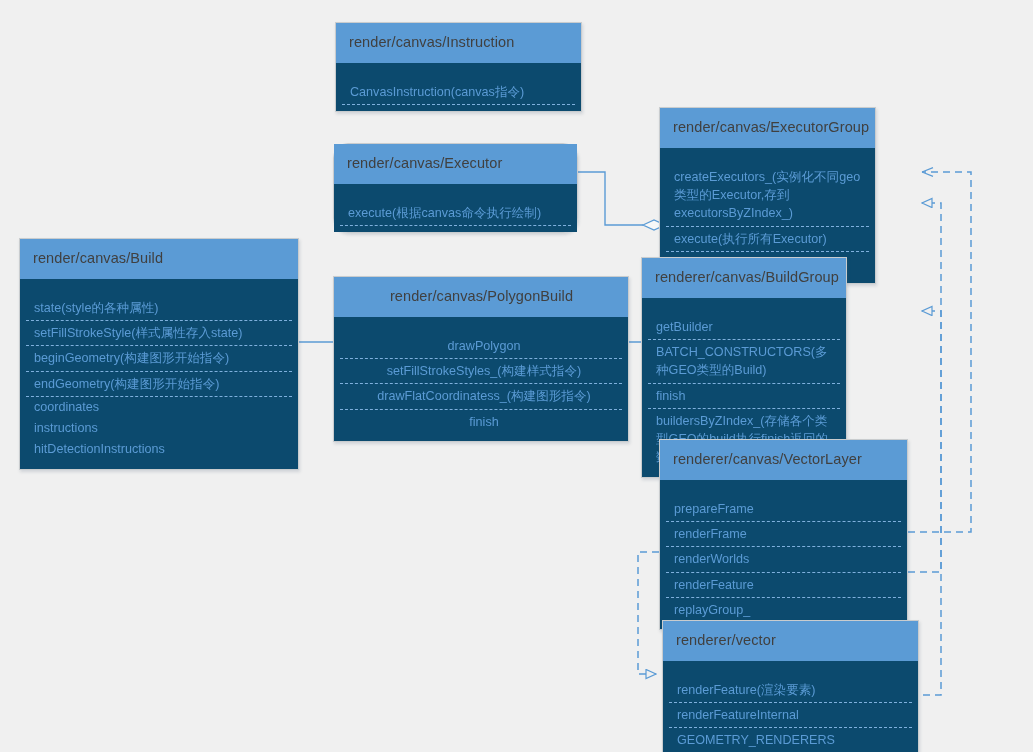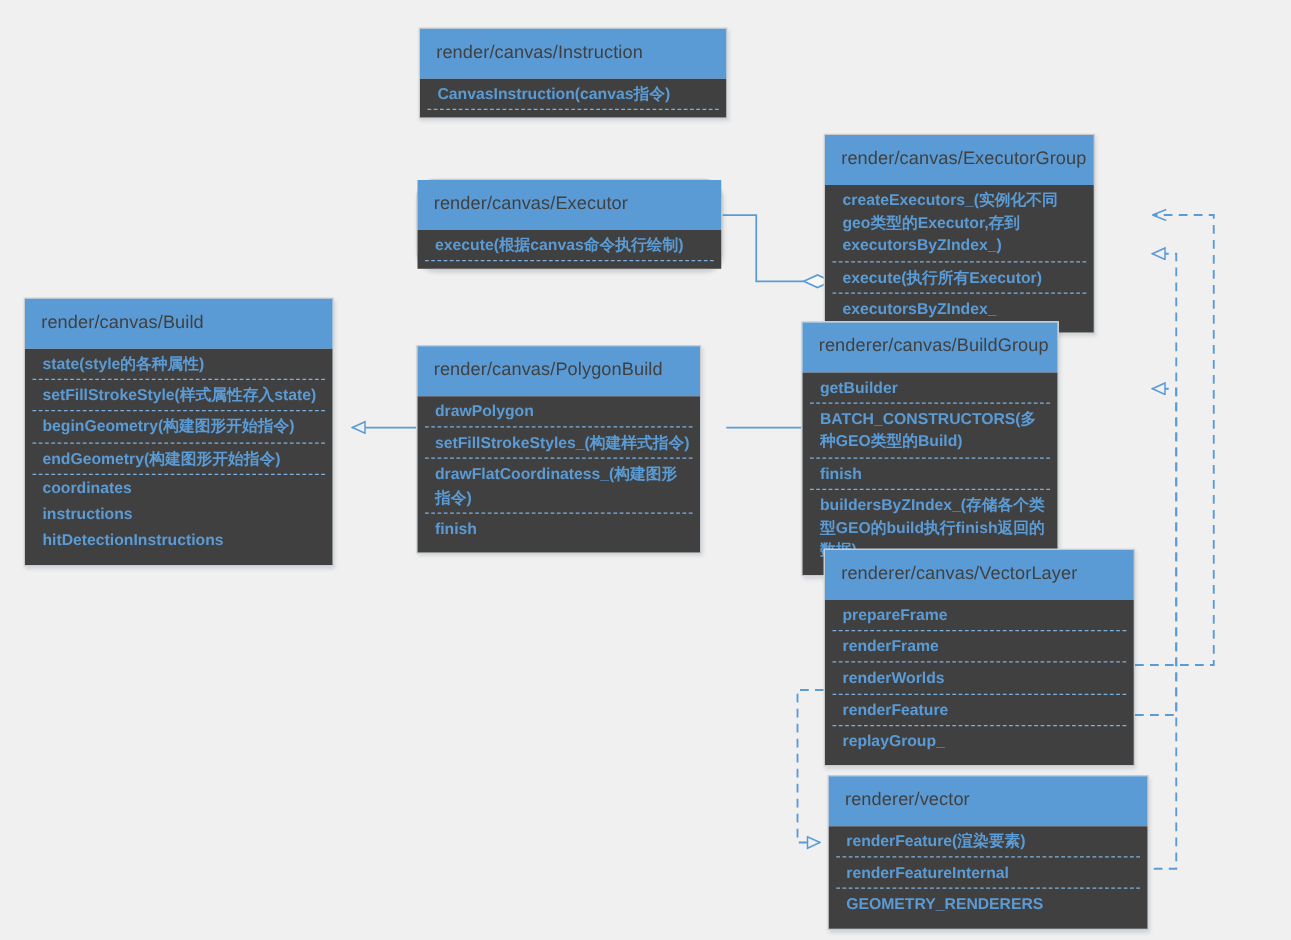--- a/index.html
+++ b/index.html
@@ -34,23 +34,22 @@
   .umlbox .hdr {
     background: #5b9bd5;
     color: #404040;
     font-size: 14.5px;
     line-height: 1.1;
     padding: 12px 12px 12px 13px;
     letter-spacing: .1px;
     white-space: nowrap;
   }
   .umlbox .body {
-    padding: 0 6px 6px 6px;
-    background: #404040;
-    font-weight: bold;
+    padding: 17px 6px 6px 6px;
+    background: #0c4a6e;
   }
   .umlbox .row {
     color: #5b9bd5;
     font-size: 12.6px;
     line-height: 1.45;
     padding: 3px 2px 3px 8px;
     border-bottom: 1px dashed #7fb0dd;
     white-space: normal;
   }
   .umlbox .row.last { border-bottom: 1px solid transparent; }
@@ -119,36 +118,36 @@
 
   <div class="umlbox" style="left:659px; top:107px; width:217px;">
     <div class="hdr">render/canvas/ExecutorGroup</div>
     <div class="body">
       <div class="row">createExecutors_(实例化不同geo类型的Executor,存到executorsByZIndex_)</div>
       <div class="row">execute(执行所有Executor)</div>
       <div class="row last">executorsByZIndex_</div>
     </div>
   </div>
 
-  <div class="umlbox" style="left:19px; top:238px; width:248px;">
+  <div class="umlbox" style="left:19px; top:238px; width:280px;">
     <div class="hdr">render/canvas/Build</div>
     <div class="body">
       <div class="row">state(style的各种属性)</div>
       <div class="row">setFillStrokeStyle(样式属性存入state)</div>
       <div class="row">beginGeometry(构建图形开始指令)</div>
       <div class="row">endGeometry(构建图形开始指令)</div>
       <div class="rowgroup">
         <div class="row">coordinates</div>
         <div class="row">instructions</div>
         <div class="row">hitDetectionInstructions</div>
       </div>
     </div>
   </div>
 
-  <div class="umlbox" style="left:333px; top:276px; width:228px;">
+  <div class="umlbox" style="left:333px; top:276px; width:296px;text-align:center;">
     <div class="hdr">render/canvas/PolygonBuild</div>
     <div class="body">
       <div class="row">drawPolygon</div>
       <div class="row">setFillStrokeStyles_(构建样式指令)</div>
       <div class="row">drawFlatCoordinatess_(构建图形指令)</div>
       <div class="row last">finish</div>
     </div>
   </div>
 
   <div class="umlbox" style="left:641px; top:257px; width:206px;">

